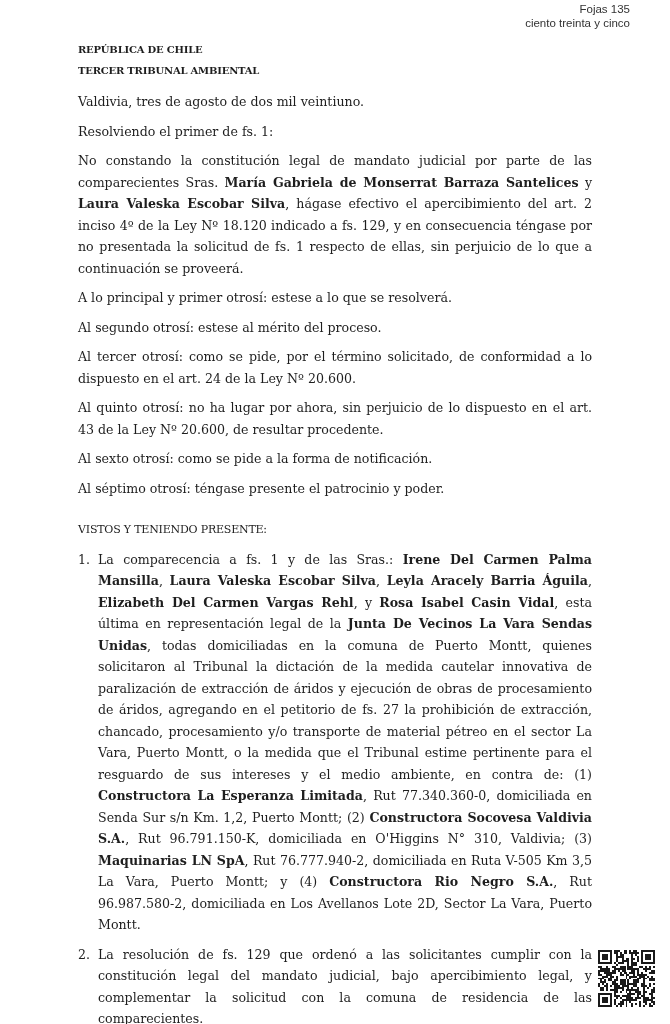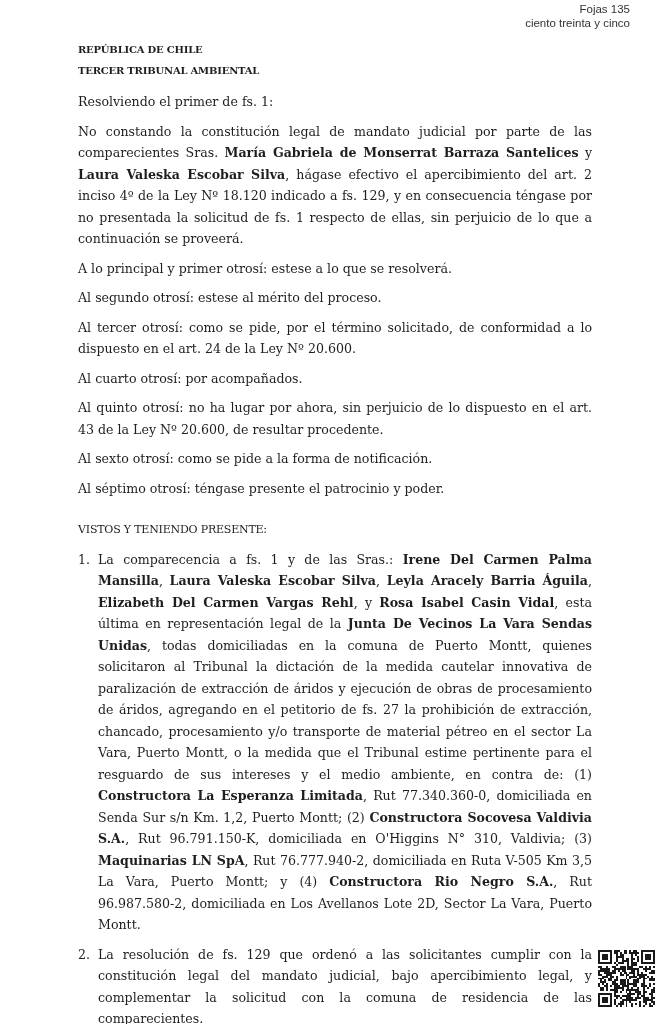--- a/index.html
+++ b/index.html
@@ -27,28 +27,28 @@
     <div>ciento treinta y cinco</div>
   </div>
 
   <div class="content">
 
     <div class="hdr-block">
       <div class="hdr">REPÚBLICA DE CHILE</div>
       <div class="hdr">TERCER TRIBUNAL AMBIENTAL</div>
     </div>
 
+    <p>Valdivia, tres de agosto de dos mil veintiuno.</p>
     <p>Resolviendo el primer de fs. 1:</p>
 
     <p><span>No constando la constitución legal de mandato judicial por parte de las comparecientes Sras. </span><b>María Gabriela de Monserrat Barraza Santelices</b><span> y </span><b>Laura Valeska Escobar Silva</b><span>, hágase efectivo el apercibimiento del art. 2 inciso 4º de la Ley Nº 18.120 indicado a fs. 129, y en consecuencia téngase por no presentada la solicitud de fs. 1 respecto de ellas, sin perjuicio de lo que a continuación se proveerá.</span></p>
 
     <p>A lo principal y primer otrosí: estese a lo que se resolverá.</p>
     <p>Al segundo otrosí: estese al mérito del proceso.</p>
     <p>Al tercer otrosí: como se pide, por el término solicitado, de conformidad a lo dispuesto en el art. 24 de la Ley Nº 20.600.</p>
-    <p>Al cuarto otrosí: por acompañados.</p>
     <p>Al quinto otrosí: no ha lugar por ahora, sin perjuicio de lo dispuesto en el art. 43 de la Ley Nº 20.600, de resultar procedente.</p>
     <p>Al sexto otrosí: como se pide a la forma de notificación.</p>
     <p>Al séptimo otrosí: téngase presente el patrocinio y poder.</p>
 
     <div class="section-title">VISTOS Y TENIENDO PRESENTE:</div>
 
     <ol class="items">
       <li>
         <span class="num">1.</span>
         <span>La comparecencia a fs. 1 y de las Sras.: </span><b>Irene Del Carmen Palma Mansilla</b><span>, </span><b>Laura Valeska Escobar Silva</b><span>, </span><b>Leyla Aracely Barria Águila</b><span>, </span><b>Elizabeth Del Carmen Vargas Rehl</b><span>, y </span><b>Rosa Isabel Casin Vidal</b><span>, esta última en representación legal de la </span><b>Junta De Vecinos La Vara Sendas Unidas</b><span>, todas domiciliadas en la comuna de Puerto Montt, quienes solicitaron al Tribunal la dictación de la medida cautelar innovativa de paralización de extracción de áridos y ejecución de obras de procesamiento de áridos, agregando en el petitorio de fs. 27 la prohibición de extracción, chancado, procesamiento y/o transporte de material pétreo en el sector La Vara, Puerto Montt, o la medida que el Tribunal estime pertinente para el resguardo de sus intereses y el medio ambiente, en contra de: (1) </span><b>Constructora La Esperanza Limitada</b><span>, Rut 77.340.360-0, domiciliada en Senda Sur s/n Km. 1,2, Puerto Montt; (2) </span><b>Constructora Socovesa Valdivia S.A.</b><span>, Rut 96.791.150-K, domiciliada en O'Higgins N° 310, Valdivia; (3) </span><b>Maquinarias LN SpA</b><span>, Rut 76.777.940-2, domiciliada en Ruta V-505 Km 3,5 La Vara, Puerto Montt; y (4) </span><b>Constructora Rio Negro S.A.</b><span>, Rut 96.987.580-2, domiciliada en Los Avellanos Lote 2D, Sector La Vara, Puerto Montt.</span>

